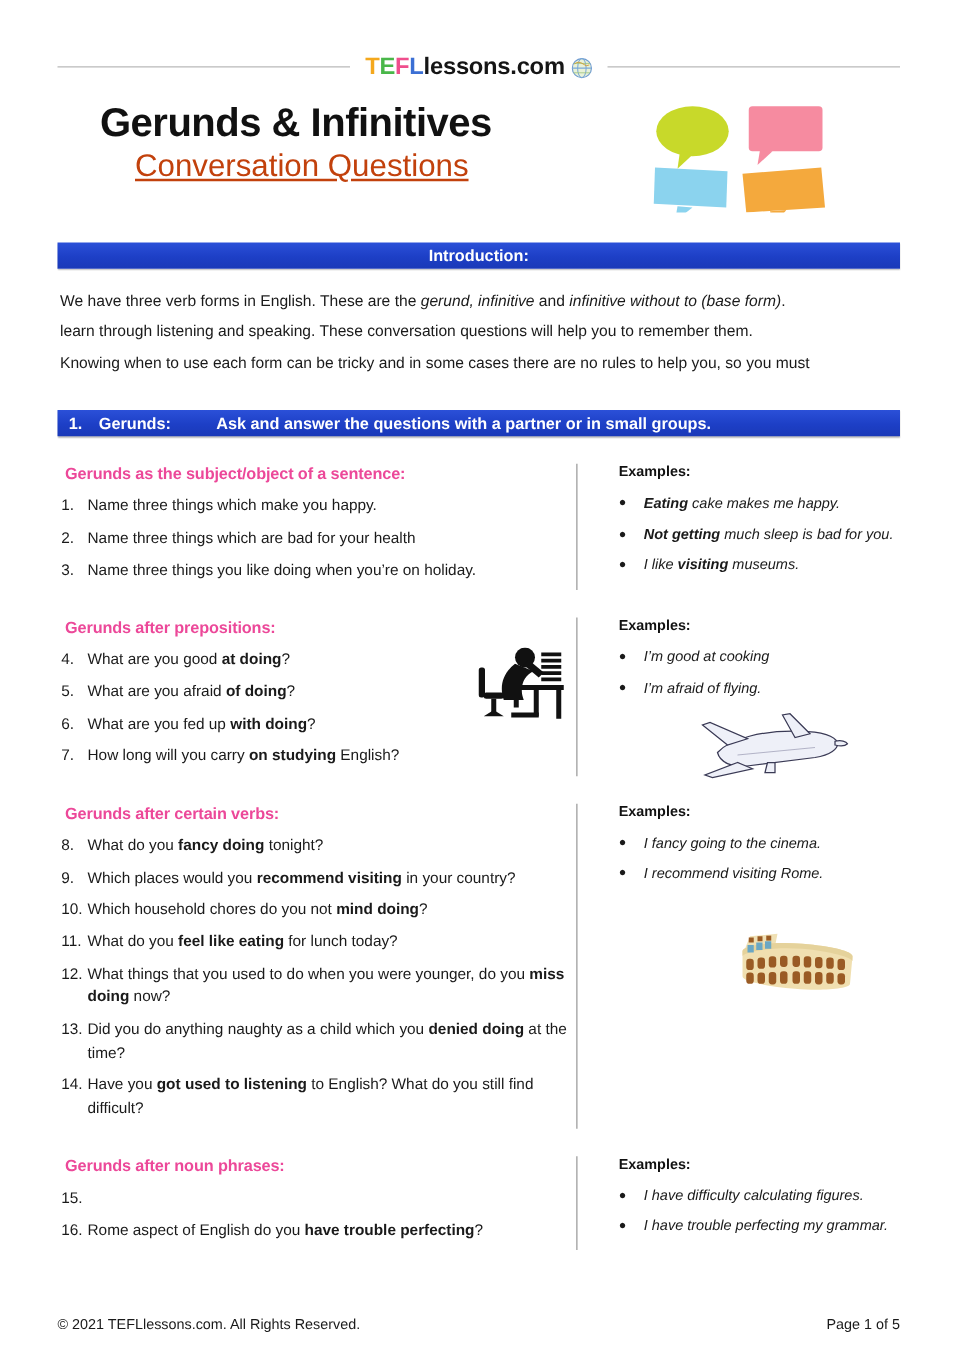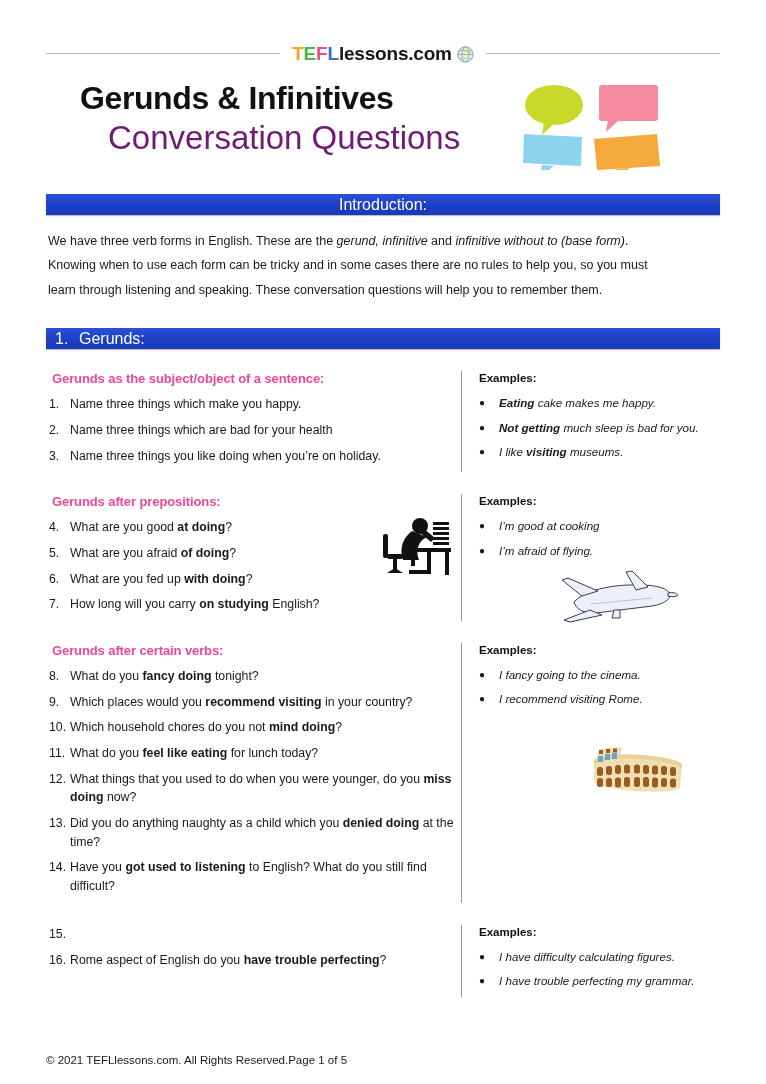--- a/index.html
+++ b/index.html
@@ -76,41 +76,42 @@
   .doc-title {
     font-size: 32px;
     font-weight: bold;
     letter-spacing: -0.4px;
     margin: 0;
     padding-left: 34px;
     line-height: 1.15;
     color: #111111;
   }
   .doc-subtitle {
-    font-size: 33px;
+    font-size: 25px;
     font-weight: normal;
     margin: 2px 0 0 0;
     padding-left: 62px;
     line-height: 1.15;
-    color: #701a75;
+    color: #c2410c;
+    text-decoration: underline;
   }
   .bubbles {
     position: absolute;
     right: 54px;
     top: -2px;
     width: 146px;
     height: 92px;
   }
 
   
   .banner {
     background: linear-gradient(to bottom, #2b50d8 0%, #1d3fc6 55%, #1a39b8 100%);
     color: #ffffff;
-    font-size: 16px;
-    font-weight: normal;
+    font-size: 13px;
+    font-weight: bold;
     height: 21px;
     line-height: 21px;
     box-shadow: 0 1px 1px rgba(0,0,0,.25);
   }
   .banner-intro {
     text-align: center;
     margin-top: 18px;
   }
   .banner-task {
     margin-top: 26px;
@@ -139,21 +140,21 @@
   }
   .col-left {
     width: 415px;
     position: relative;
     padding-right: 6px;
     box-sizing: border-box;
   }
   .col-right {
     flex: 1;
     border-left: 1px solid #9a9a9a;
-    padding-left: 17px;
+    padding-left: 33px;
     position: relative;
     box-sizing: border-box;
   }
   .sec-head {
     font-size: 13px;
     font-weight: bold;
     margin: 0 0 9px 6px;
     color: #ec4899;
     letter-spacing: -0.1px;
   }
@@ -229,20 +230,21 @@
     height: 56px;
   }
 
   
   .footer {
     position: absolute;
     left: 46px;
     right: 46px;
     bottom: 54px;
     display: flex;
+    justify-content: space-between;
     font-size: 11.5px;
     color: #1a1a1a;
   }
 </style>
 </head>
 <body>
 
 <div class="page">
 
   <div class="brand-row">
@@ -288,27 +290,28 @@
           <path d="M96 91 L99 103 L109 90 Z" fill="#f4a93d"></path>
         </g>
       </svg>
     </div>
   </div>
 
   <div class="banner banner-intro">Introduction:</div>
 
   <div class="intro">
     <div><span>We have three verb forms in English. These are the </span><span class="bi">gerund, infinitive</span><span> and </span><span class="bi">infinitive without to (base form)</span><span>.</span></div>
+    <div>learn through listening and speaking. These conversation questions will help you to remember them.</div>
     <div>Knowing when to use each form can be tricky and in some cases there are no rules to help you, so you must</div>
-    <div>learn through listening and speaking. These conversation questions will help you to remember them.</div>
   </div>
 
   <div class="banner banner-task">
     <span class="t-num">1.</span>
     <span class="t-label">Gerunds:</span>
+    <span class="t-text">Ask and answer the questions with a partner or in small groups.</span>
   </div>
 
   <div id="sections-host">
       <div class="section">
         <div class="col-left">
           <div class="sec-head">Gerunds as the subject/object of a sentence:</div>
           <ol class="qlist">
             <li>
               <span class="num">1.</span>
               <span class="qtext"><span>Name three things which make you happy.</span></span>
@@ -493,20 +496,21 @@
       <rect x="13" y="9" width="4" height="4"></rect>
       <rect x="20" y="8" width="4" height="4"></rect>
       <rect x="27" y="7.5" width="4" height="4"></rect>
     </g>
   </g>
 </svg></div>
         </div>
       </div>
       <div class="section">
         <div class="col-left">
+          <div class="sec-head">Gerunds after noun phrases:</div>
           <ol class="qlist">
             <li>
               <span class="num">15.</span>
             </li>
             <li>
               <span class="num">16.</span>
               <span class="qtext"><span>Rome aspect of English do you </span><b>have trouble perfecting</b><span>?</span></span>
             </li>
           </ol>
         </div>

